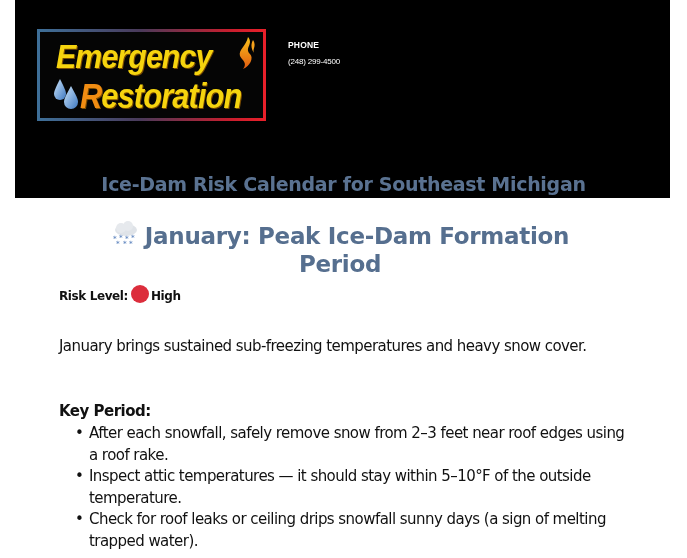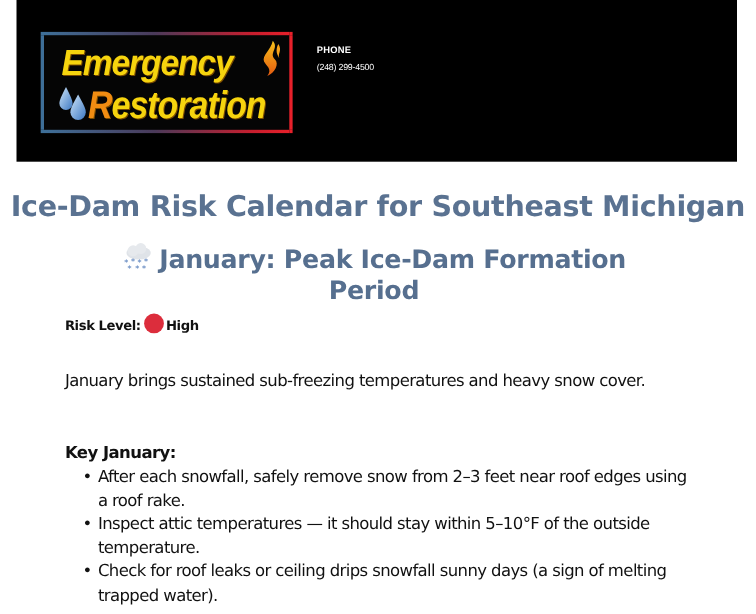--- a/index.html
+++ b/index.html
@@ -13,21 +13,21 @@
       position: relative;
       overflow: hidden;
       font-family: "Liberation Sans", sans-serif;
       color: #111111;
     }
     .header {
       position: absolute;
       left: 15px;
       top: 0;
       width: 655px;
-      height: 147px;
+      height: 198px;
       background: #000000;
     }
     .logo {
       position: absolute;
       left: 22px;
       top: 29px;
       width: 229px;
       height: 92px;
       box-sizing: border-box;
       border: 3px solid;
@@ -107,21 +107,21 @@
     .c-address { left: 452px; top: 40px; }
 
     .title {
       position: absolute;
       left: 0;
       top: 173px;
       width: 687px;
       text-align: center;
       font-family: "DejaVu Sans", sans-serif;
       font-weight: bold;
-      font-size: 26px;
+      font-size: 19px;
       letter-spacing: -0.3px;
       color: #5a7291;
     }
     .month-heading {
       position: absolute;
       left: 80px;
       top: 221px;
       width: 520px;
       text-align: center;
       font-family: "DejaVu Sans", sans-serif;
@@ -257,19 +257,19 @@
     </g>
   </svg><span>January: Peak Ice-Dam Formation Period</span>
 </div>
 
 <div class="risk">
   <span>Risk Level:</span><span class="risk-dot"></span><span>High</span>
 </div>
 
 <div class="intro">January brings sustained sub-freezing temperatures and heavy snow cover.</div>
 
-<div class="key-actions-label">Key January:</div>
+<div class="key-actions-label">Key Period:</div>
 
 <ul class="actions">
   <li><span class="bullet">•</span><span>After each snowfall, safely remove snow from 2–3 feet near roof edges using a roof rake.</span></li>
   <li><span class="bullet">•</span><span>Inspect attic temperatures — it should stay within 5–10°F of the outside temperature.</span></li>
   <li><span class="bullet">•</span><span>Check for roof leaks or ceiling drips snowfall sunny days (a sign of melting trapped water).</span></li>
 </ul>
 
 </body></html>

